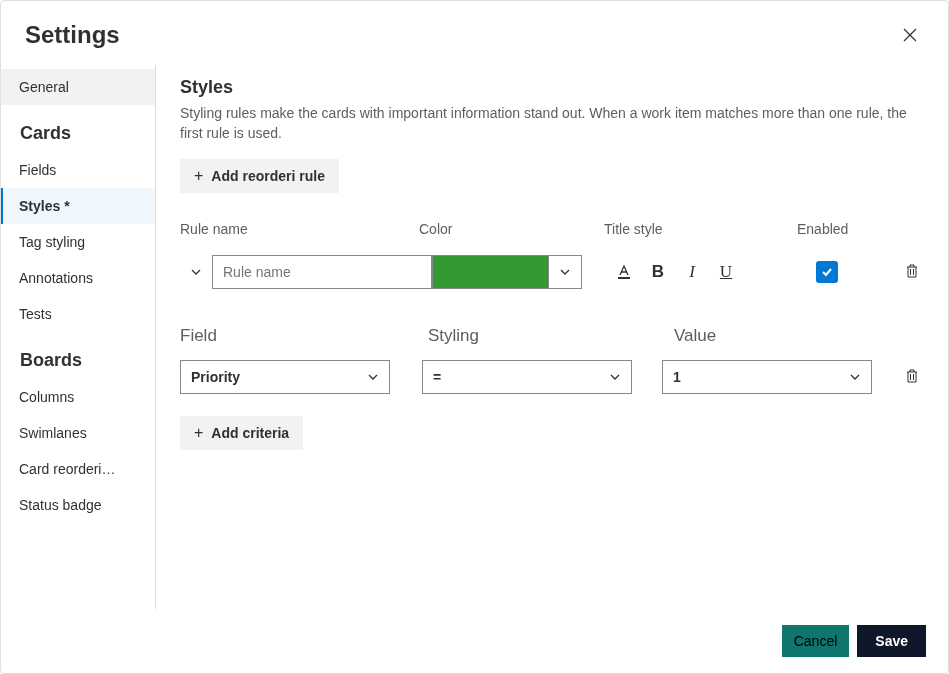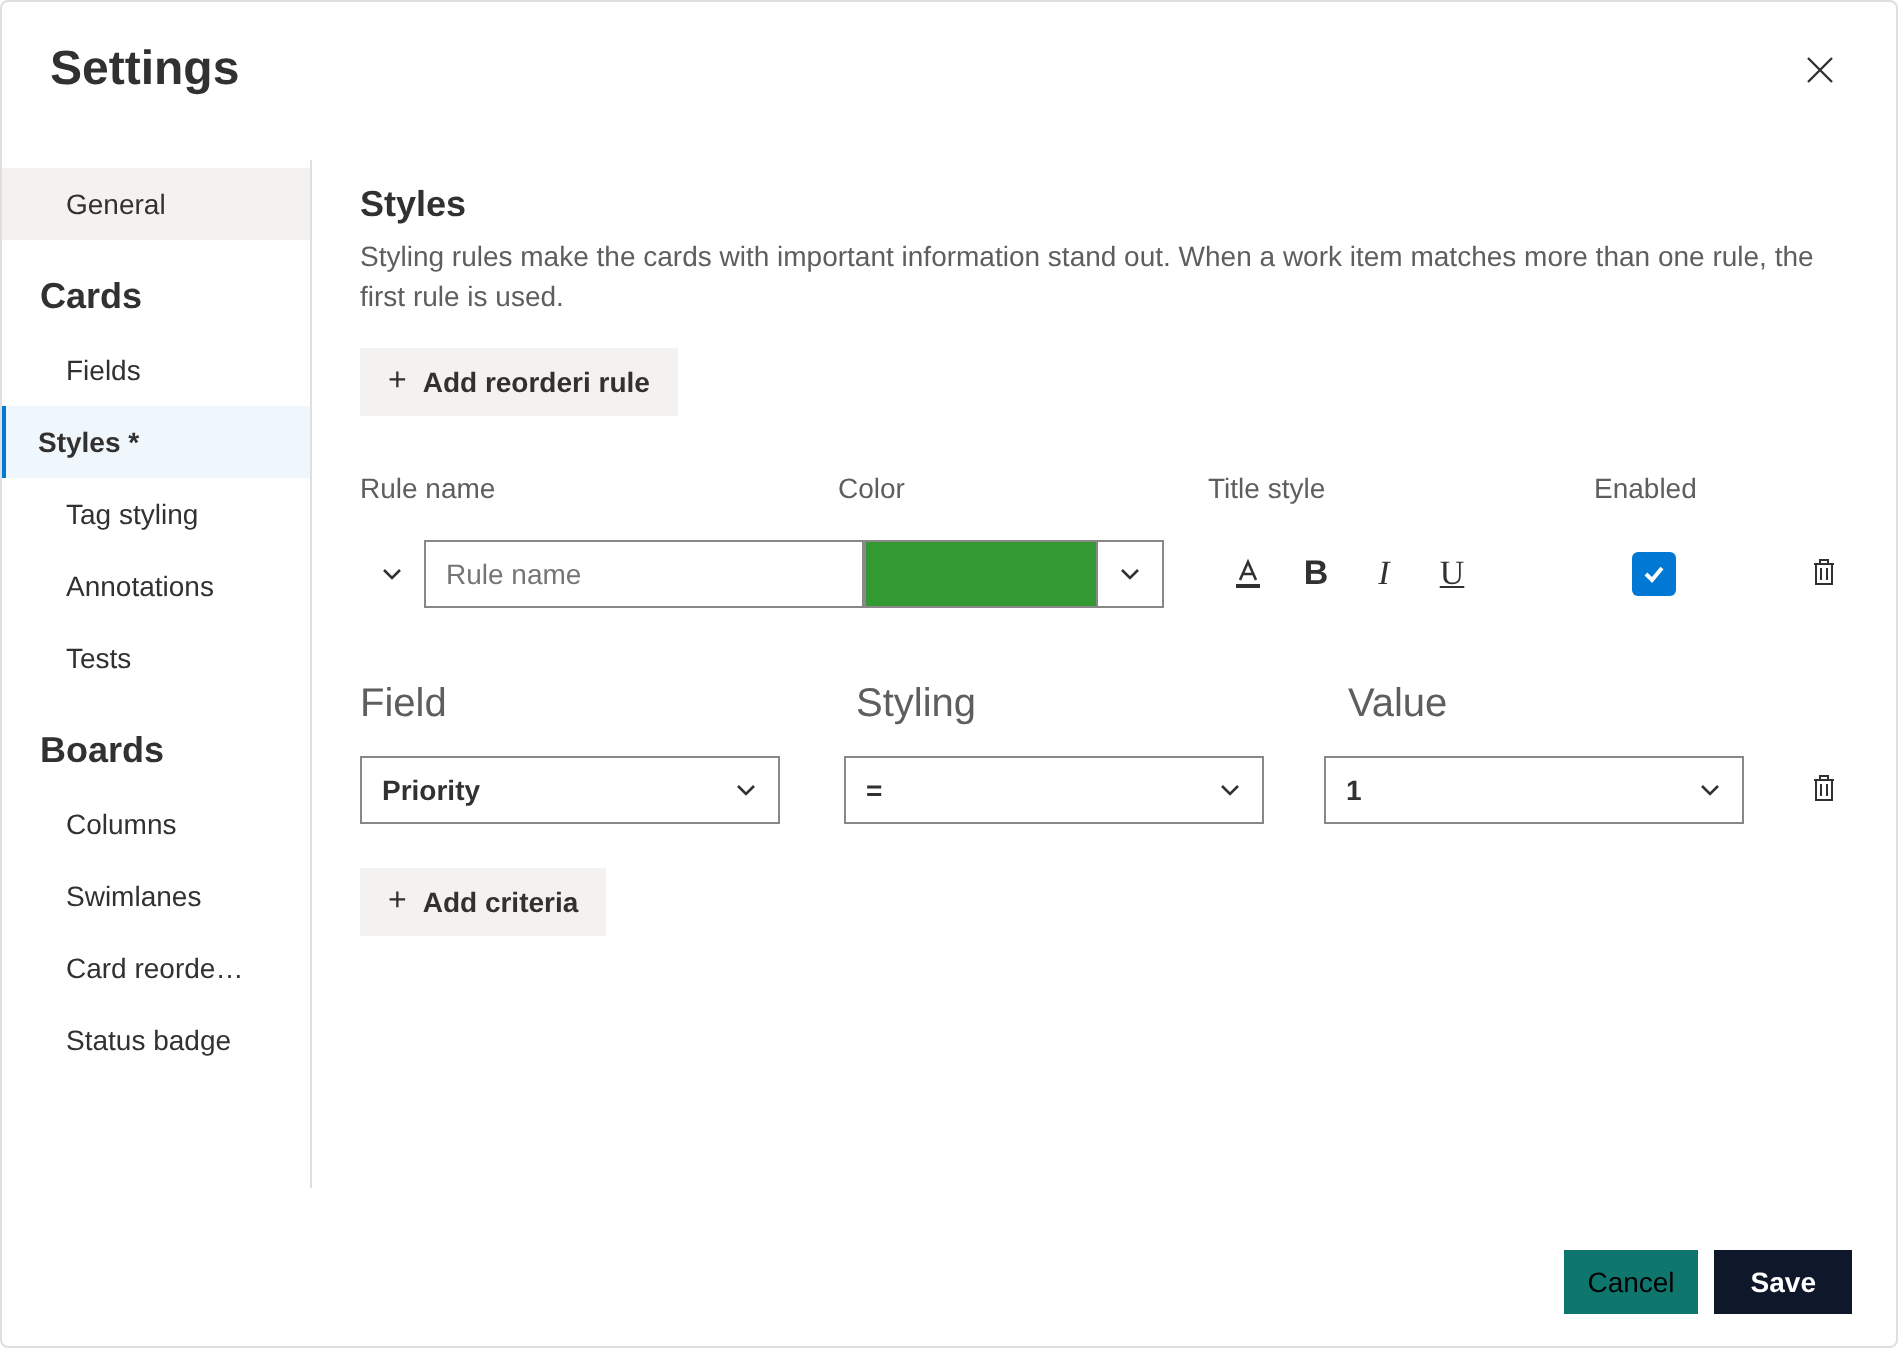--- a/index.html
+++ b/index.html
@@ -12,21 +12,20 @@
       height: 674px;
       overflow: hidden;
     }
     .dialog {
       width: 100%;
       height: 100%;
       display: flex;
       flex-direction: column;
       border: 1px solid #e1dfdd;
       border-radius: 4px;
-      gap: 15px;
     }
     .header {
       display: flex;
       justify-content: space-between;
       align-items: center;
       padding: 20px 24px 16px 24px;
     }
     .header h1 {
       font-size: 24px;
       font-weight: 700;
@@ -45,21 +44,21 @@
       display: flex;
       overflow: hidden;
     }
     .sidebar {
       width: 155px;
       border-right: 1px solid #e1dfdd;
       overflow-y: auto;
       padding-top: 4px;
     }
     .sidebar-item {
-      padding: 10px 32px;
+      padding: 10px 18px;
       cursor: pointer;
       font-size: 14px;
       color: #323130;
       white-space: nowrap;
       overflow: hidden;
       text-overflow: ellipsis;
     }
     .sidebar-item.active {
       background: #eff6fc;
       font-weight: 600;
@@ -181,21 +180,21 @@
       cursor: pointer;
     }
     .trash {
       margin-left: auto;
       cursor: pointer;
       padding: 4px;
     }
     .criteria-header {
       display: flex;
       color: #605e5c;
-      font-size: 20px;
+      font-size: 17px;
       margin-top: 22px;
     }
     .criteria-header .f { width: 248px; }
     .criteria-header .o { width: 246px; }
     .criteria-header .v { width: 220px; }
     .criteria-row {
       display: flex;
       align-items: center;
       margin-top: 14px;
       gap: 0;

